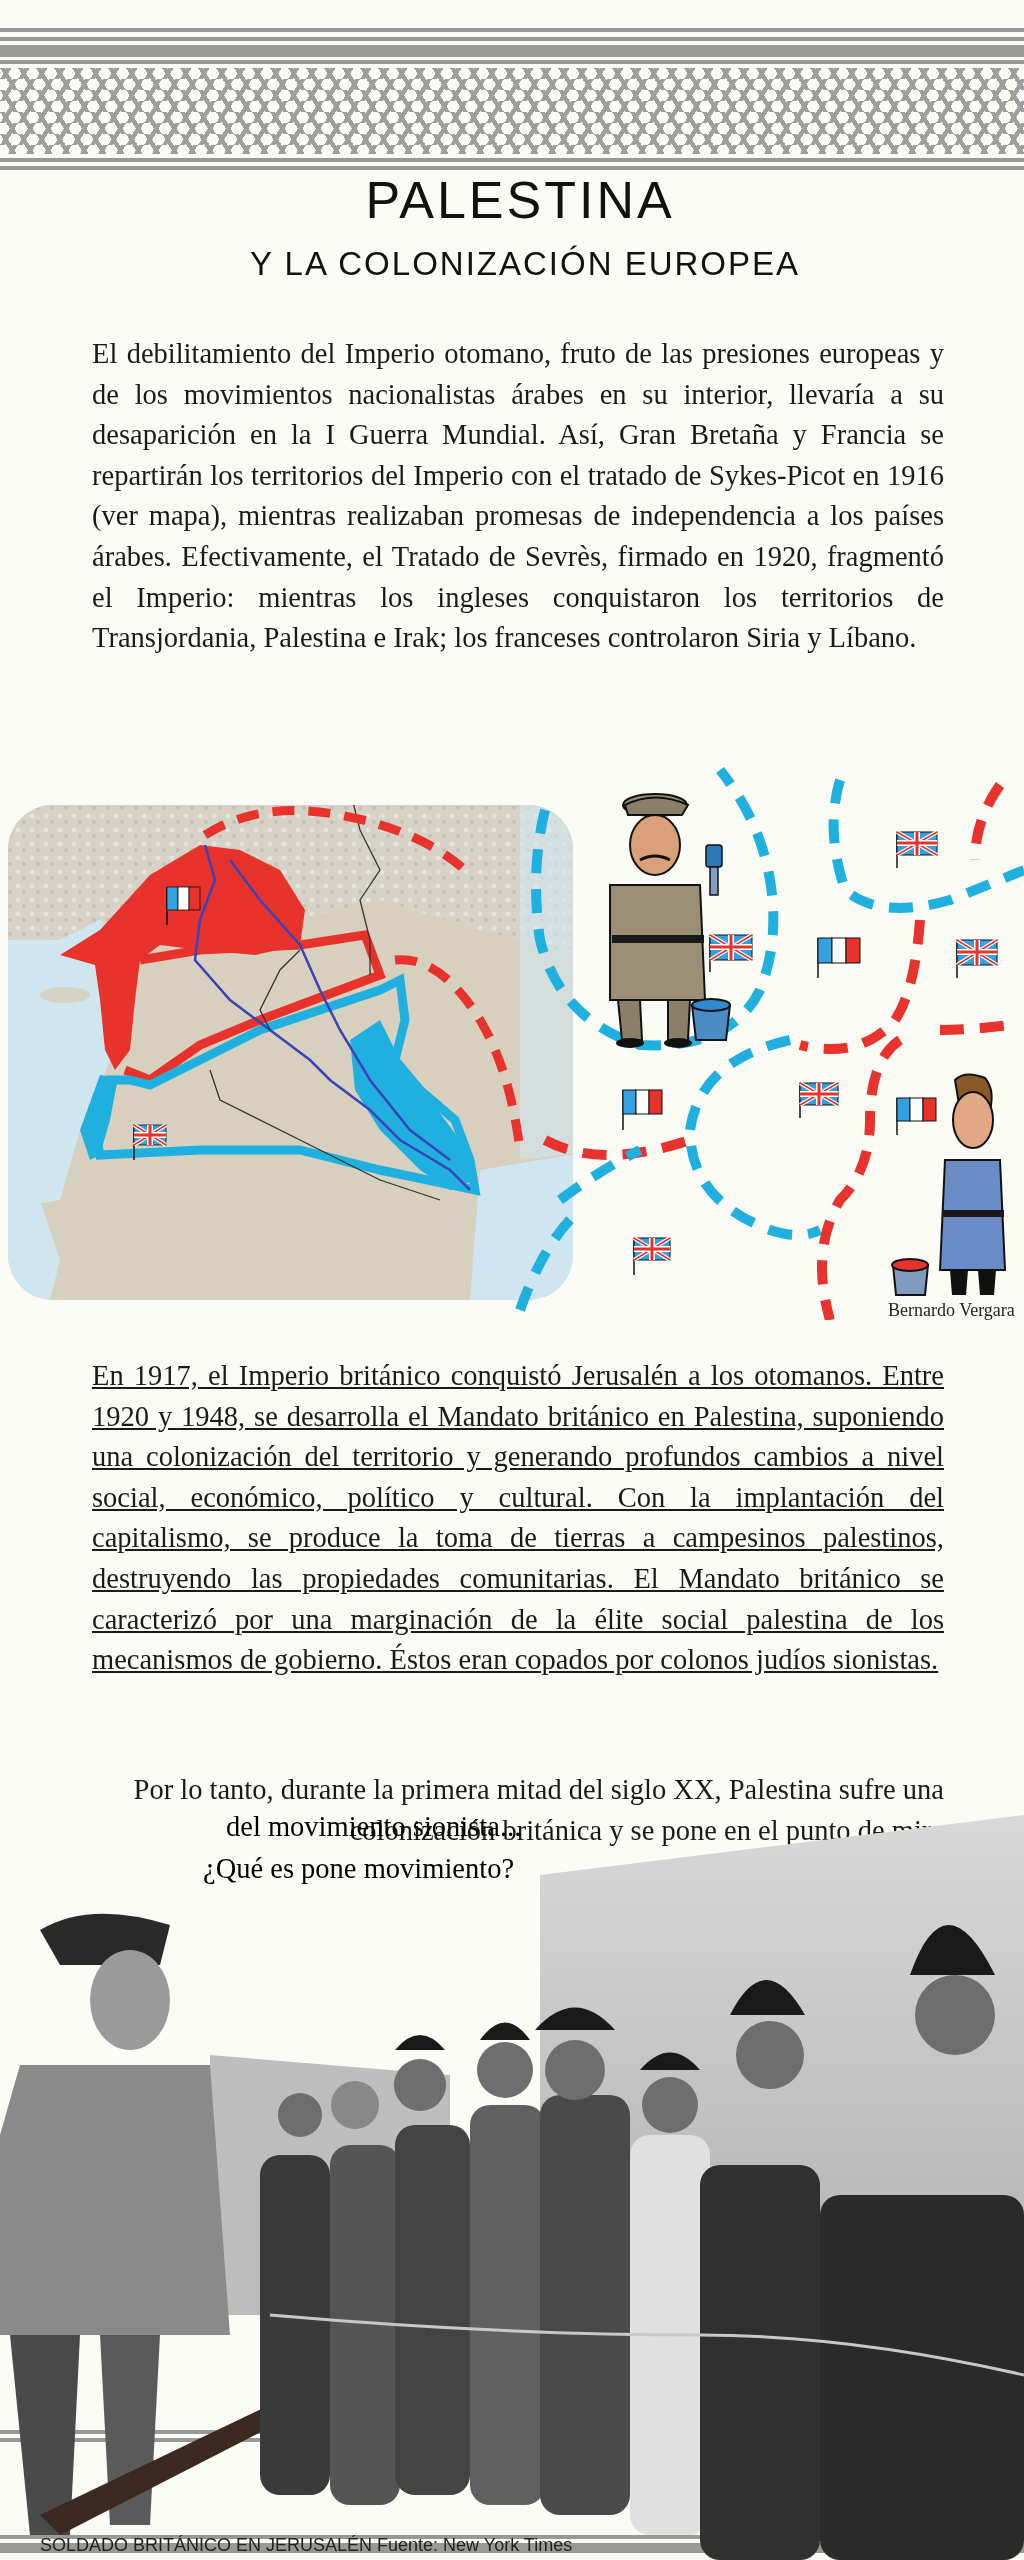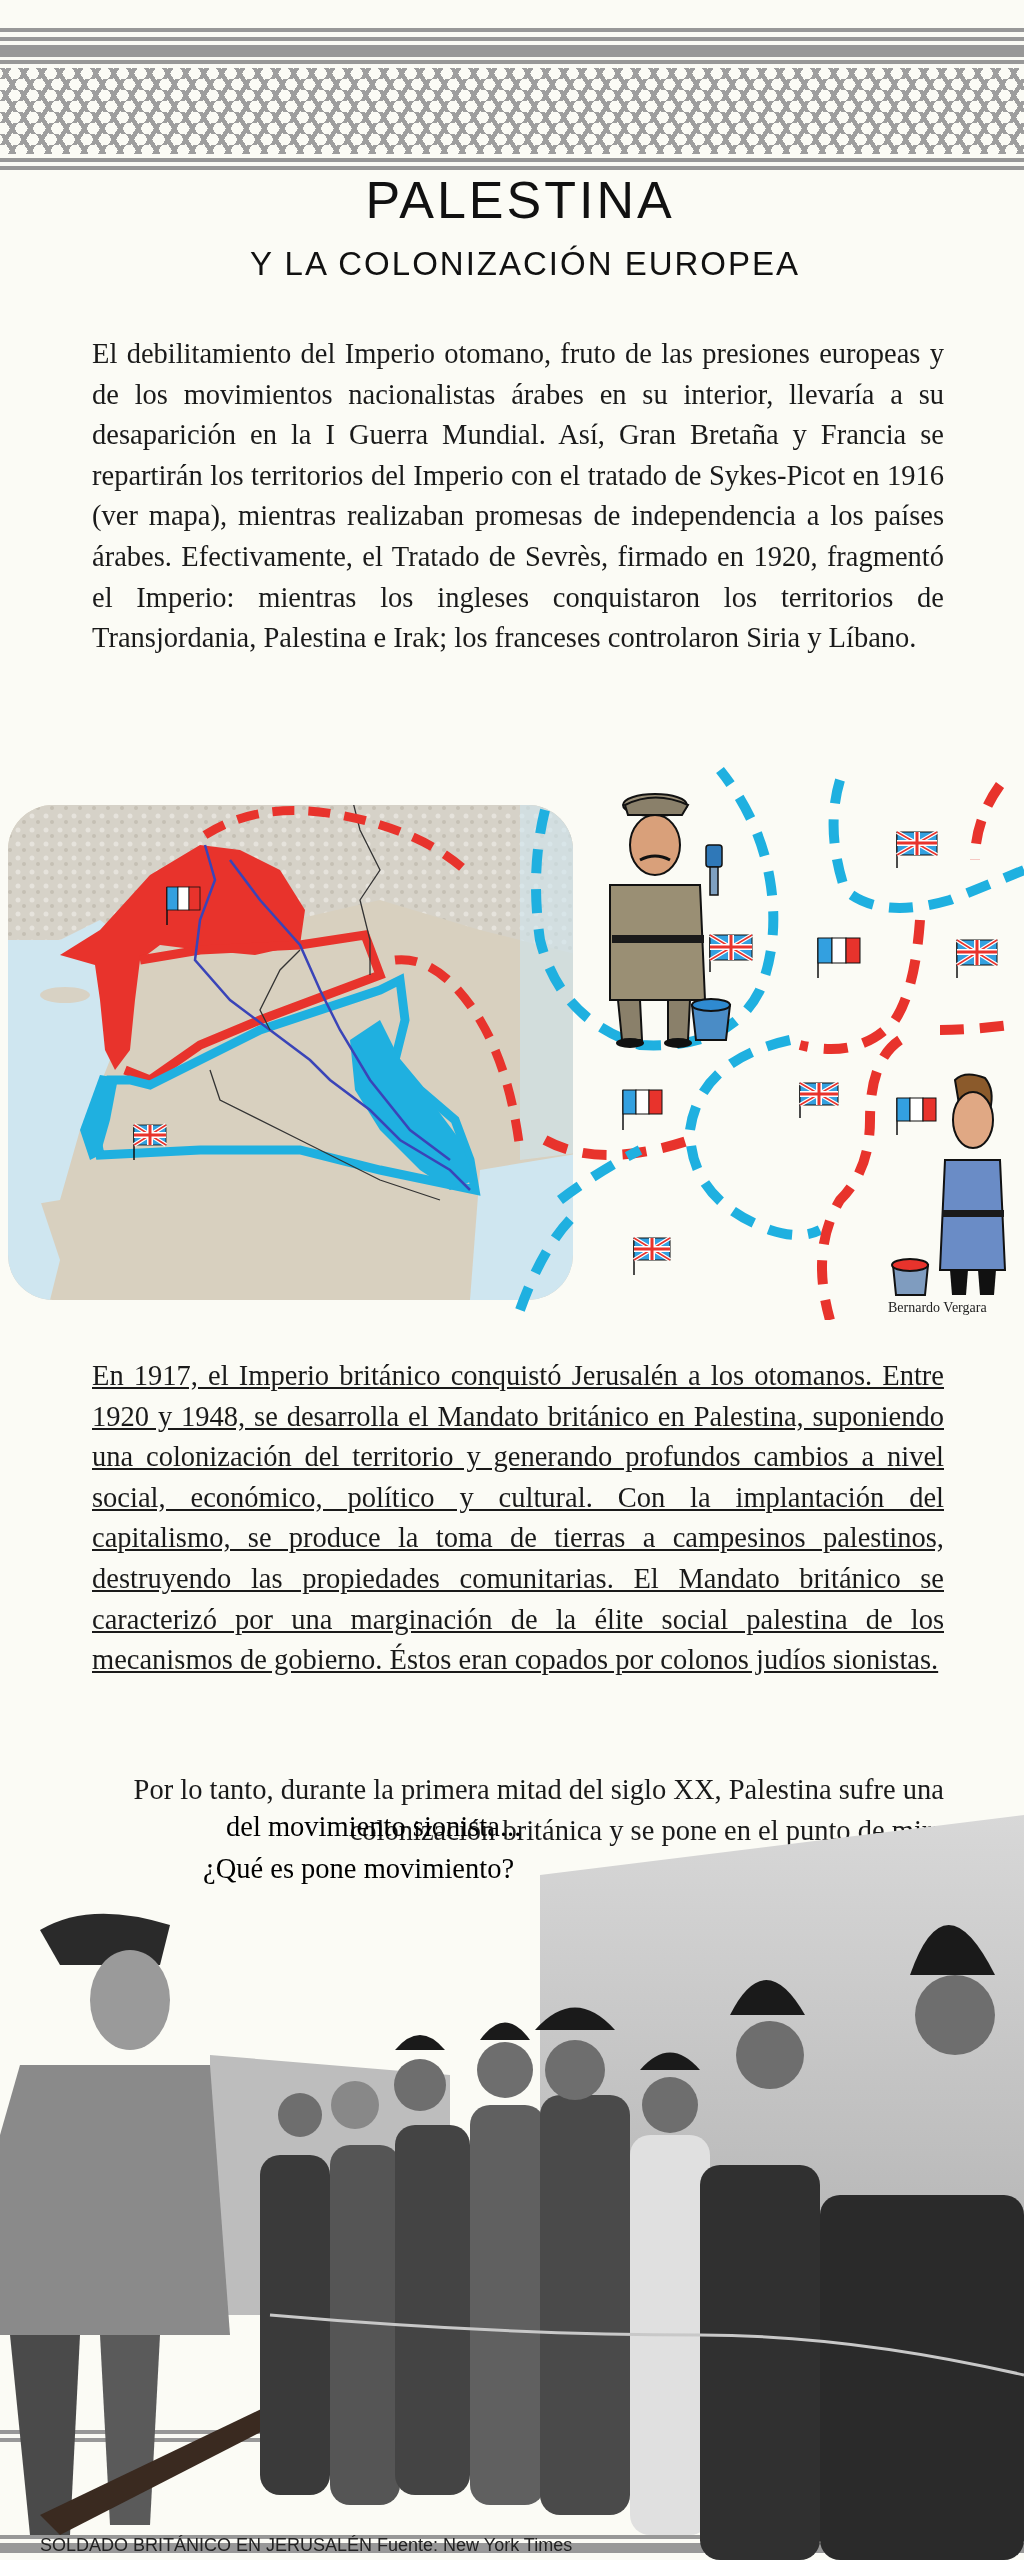--- a/index.html
+++ b/index.html
@@ -100,21 +100,21 @@
       font-family: "Liberation Sans", "DejaVu Sans", sans-serif;
       font-size: 18px;
       color: #222;
       z-index: 6;
     }
     .credit {
       position: absolute;
       left: 888px;
       top: 1300px;
       font-family: "Liberation Serif", "DejaVu Serif", serif;
-      font-size: 14px;
+      font-size: 18px;
       color: #222;
     }
   </style>
 </head>
 <body>
 
 <div class="band" style="top:0;height:180px;">
   <div class="stripe" style="top:28px;height:4px;"></div>
   <div class="stripe" style="top:37px;height:4px;"></div>
   <div class="stripe" style="top:45px;height:12px;"></div>

